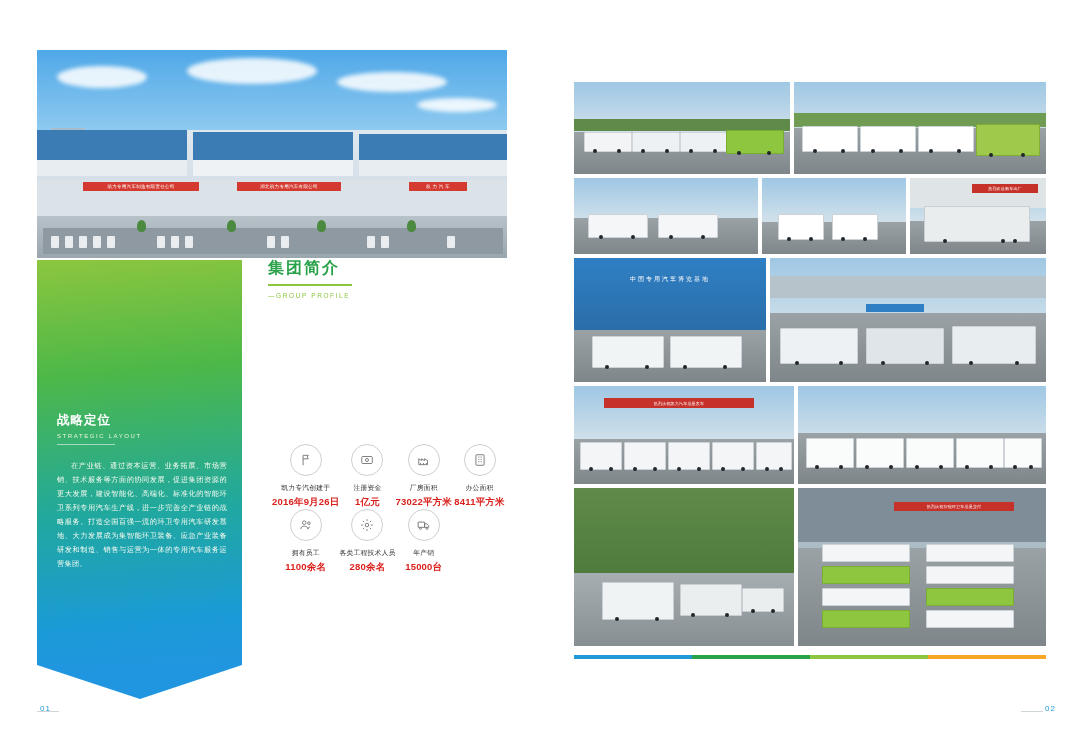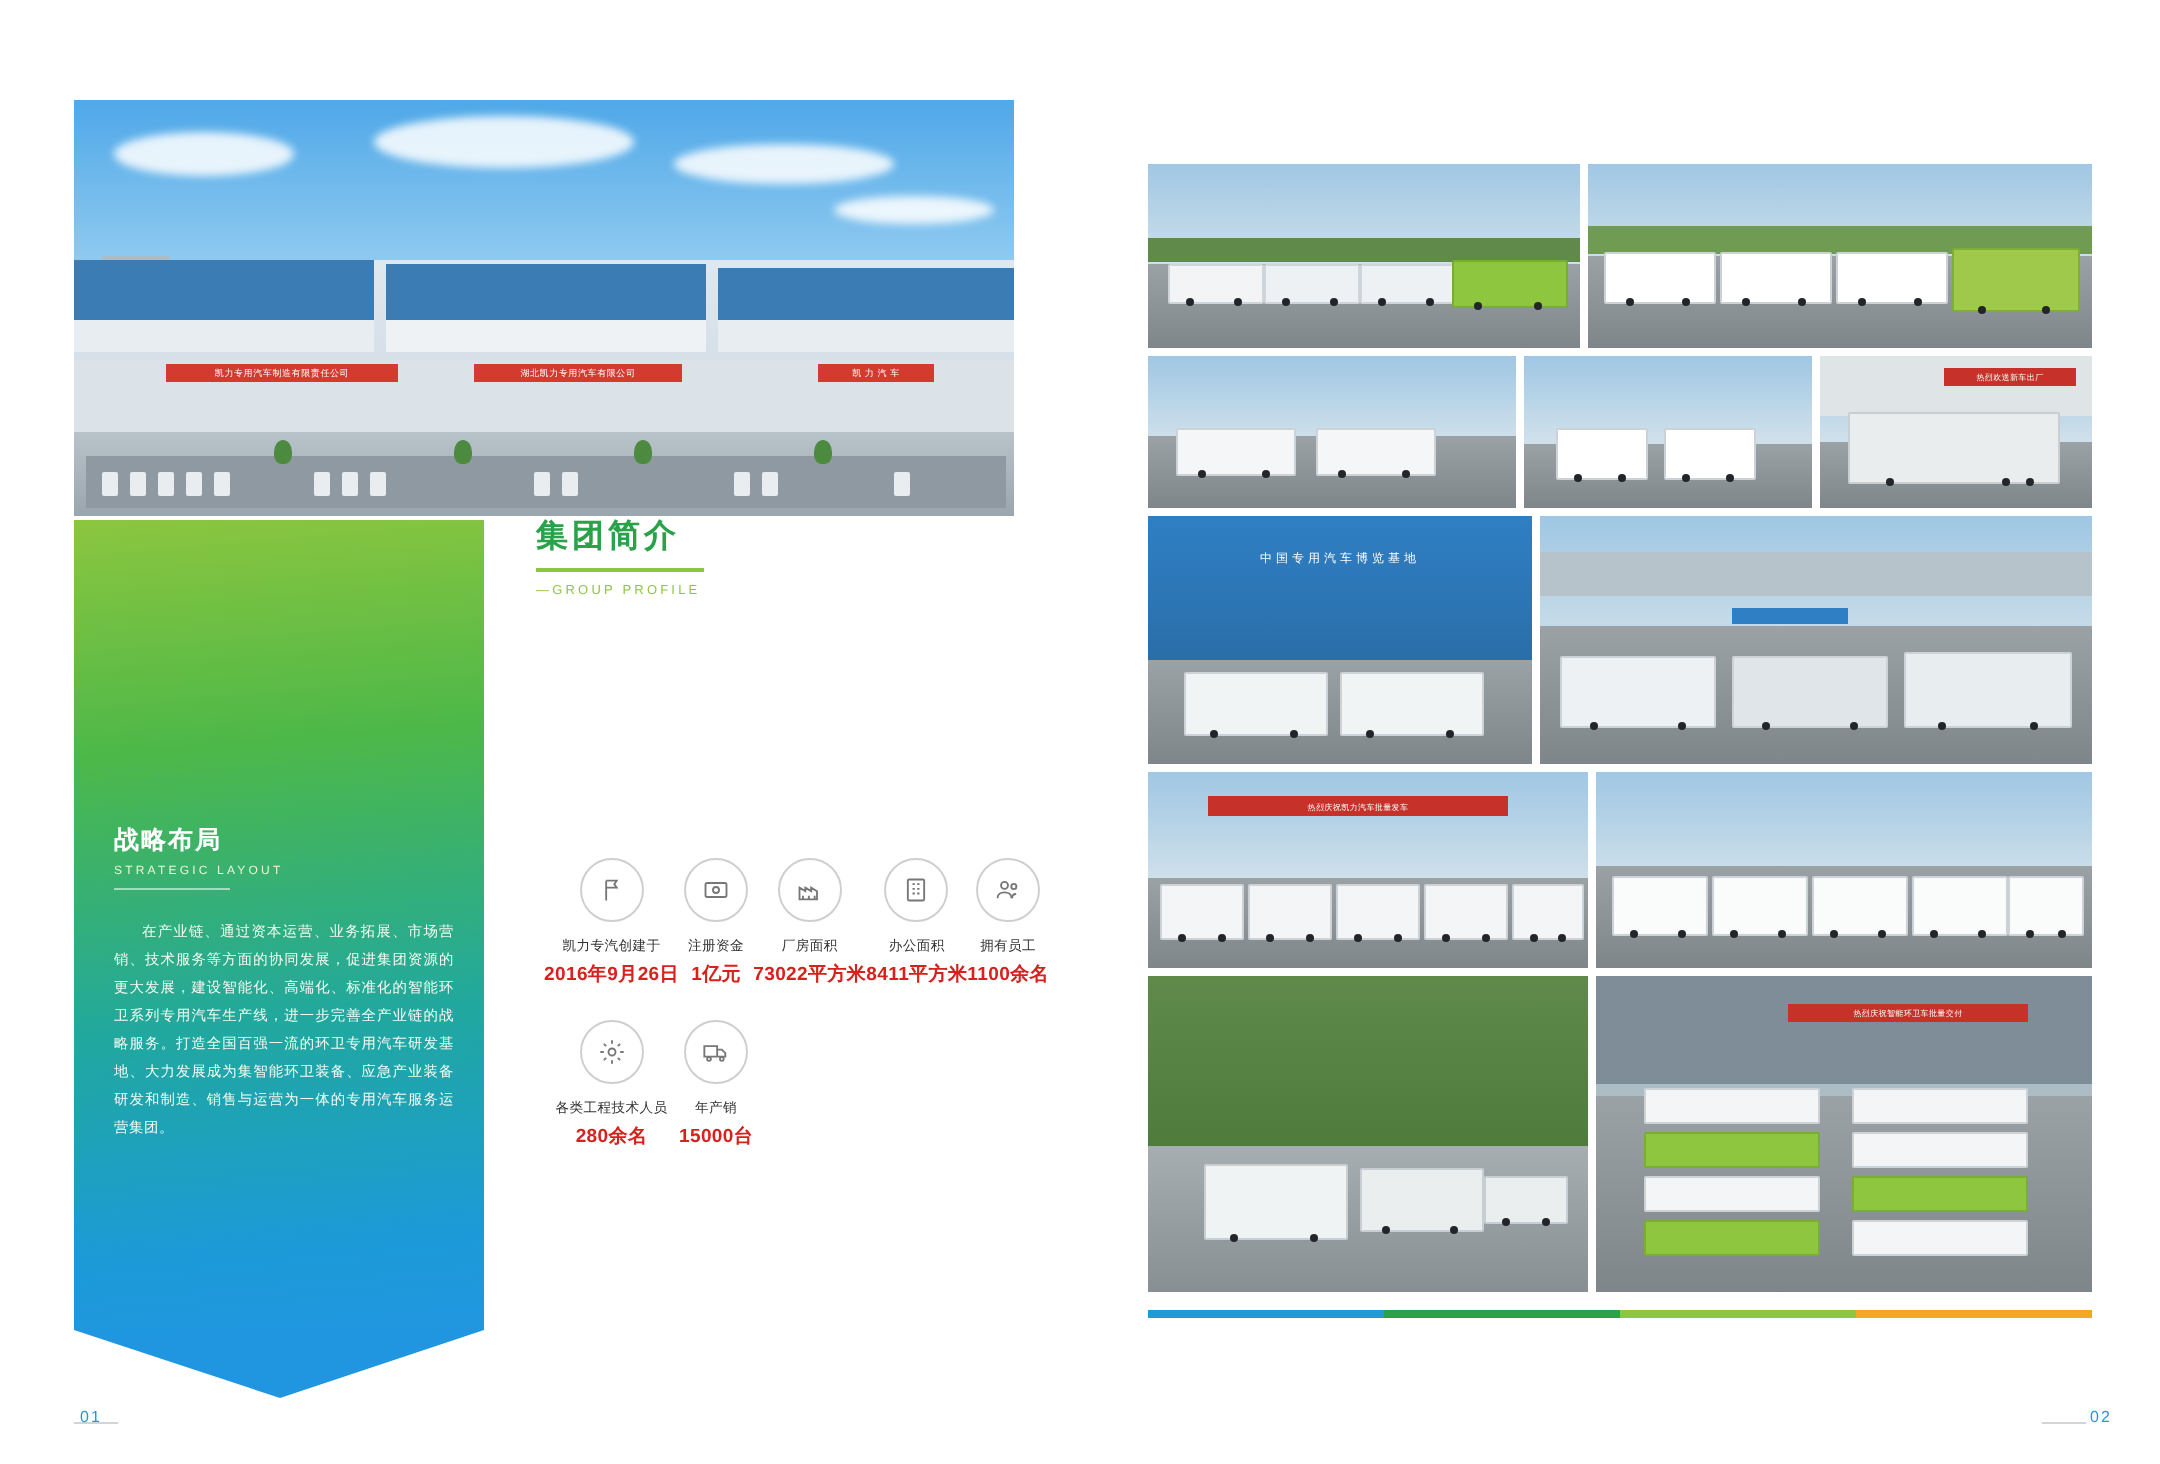--- a/index.html
+++ b/index.html
@@ -73,22 +73,22 @@
   }
   .profile-sub{font-size:6.5px;color:#8ec63f;letter-spacing:1.6px;margin-top:6px;}
   .profile-underline{width:84px;height:2px;background:#8ec63f;margin-top:5px;}
   .profile-para{
     font-size:7.2px;line-height:2.0;color:#444;text-align:justify;margin-top:16px;
     text-indent:14px;letter-spacing:.2px;
   }
 
   
   .stats{
-    position:absolute;left:272px;top:429px;width:235px;
-    display:grid;grid-template-columns:repeat(5,1fr);row-gap:16px;
+    position:absolute;left:272px;top:444px;width:235px;
+    display:grid;grid-template-columns:repeat(4,1fr);
   }
   .stat{display:flex;flex-direction:column;align-items:center;}
   .stat-ico{
     width:30px;height:30px;border-radius:50%;border:1px solid #cfcfcf;
     display:flex;align-items:center;justify-content:center;color:#666;
   }
   .stat-label{font-size:6.8px;color:#333;margin-top:7px;letter-spacing:.2px;white-space:nowrap;}
   .stat-value{font-size:9.5px;color:#d9201c;margin-top:3px;font-weight:bold;letter-spacing:.2px;white-space:nowrap;}
 
   .photo{position:absolute;overflow:hidden;background:#c9d3d8;}
@@ -166,21 +166,21 @@
       <div class="car" style="left:344px;bottom:10px;"></div>
       <div class="car" style="left:410px;bottom:10px;"></div>
       <div class="tree" style="left:100px;bottom:26px;"></div>
       <div class="tree" style="left:190px;bottom:26px;"></div>
       <div class="tree" style="left:280px;bottom:26px;"></div>
       <div class="tree" style="left:370px;bottom:26px;"></div>
     </div>
 
     <div class="green-col">
       <div class="green-block" style="top:152px;">
-        <div class="sec-title">战略布局</div>
+        <div class="sec-title">战略定位</div>
         <div class="sec-sub">STRATEGIC LAYOUT</div>
         <div class="sec-rule"></div>
         <div class="green-para">在产业链、通过资本运营、业务拓展、市场营销、技术服务等方面的协同发展，促进集团资源的更大发展，建设智能化、高端化、标准化的智能环卫系列专用汽车生产线，进一步完善全产业链的战略服务。打造全国百强一流的环卫专用汽车研发基地、大力发展成为集智能环卫装备、应急产业装备研发和制造、销售与运营为一体的专用汽车服务运营集团。</div>
       </div>
     </div>
 
     <div class="profile">
       <div class="profile-title">集团简介</div>
       <div class="profile-underline"></div>
       <div class="profile-sub">—GROUP PROFILE</div>

